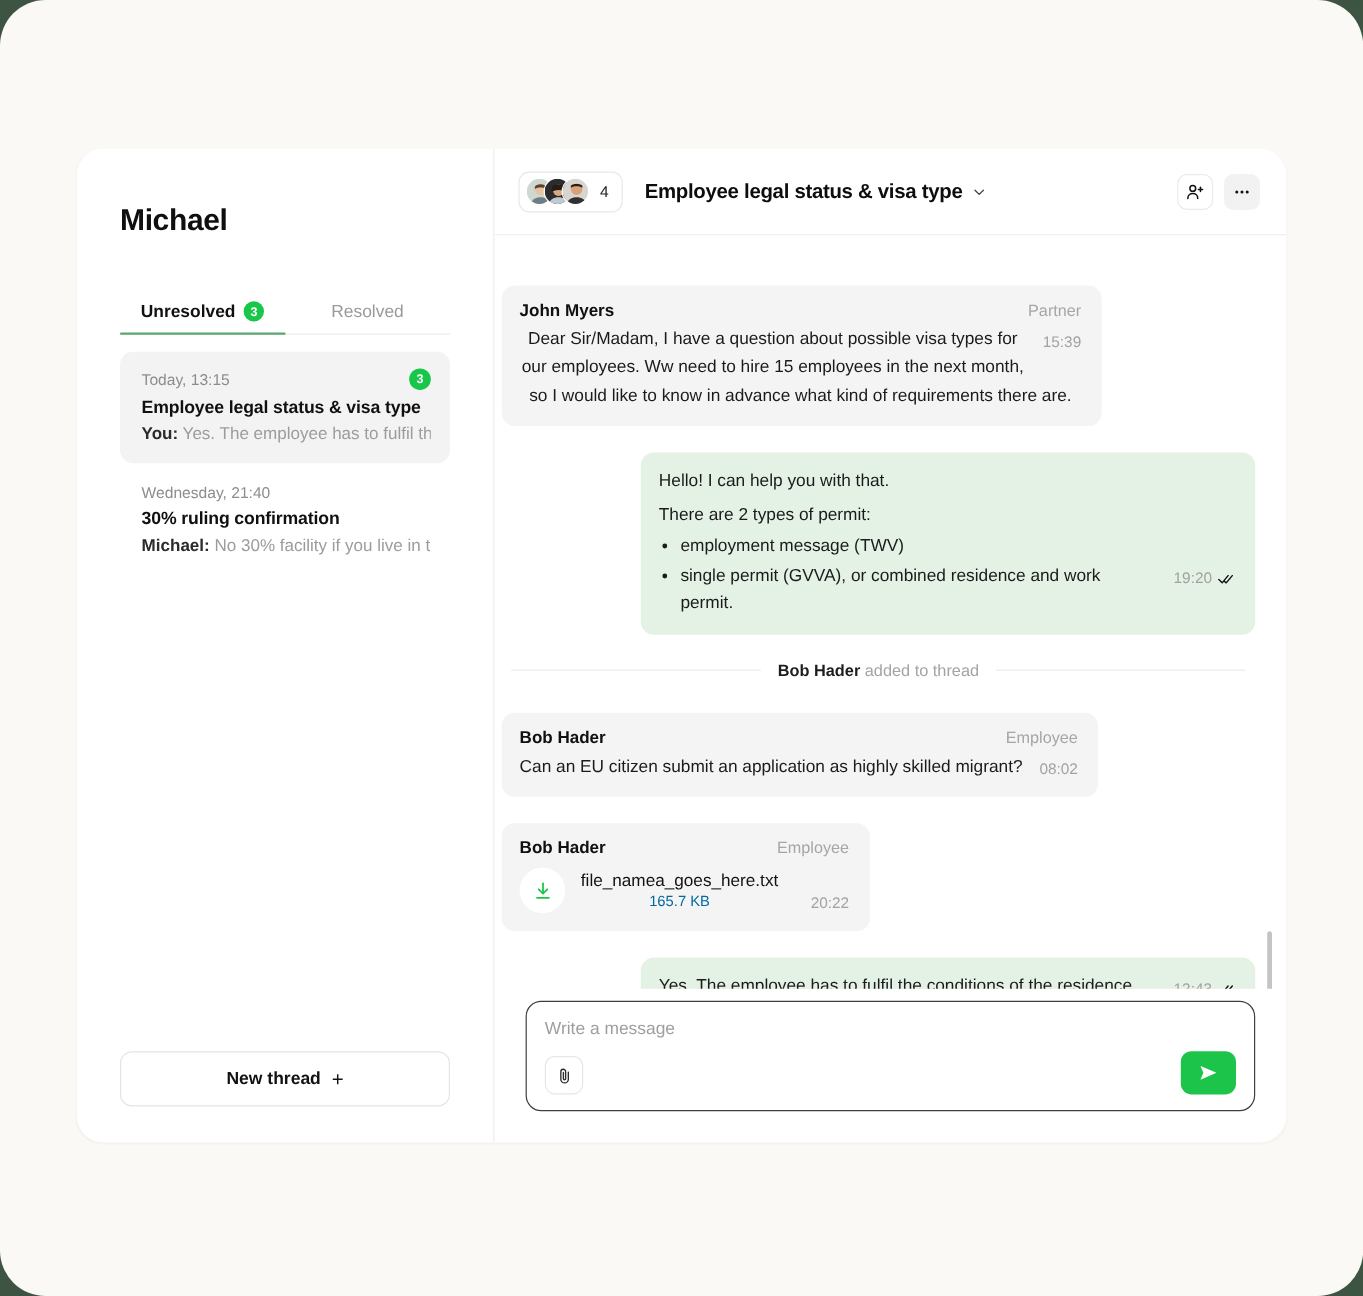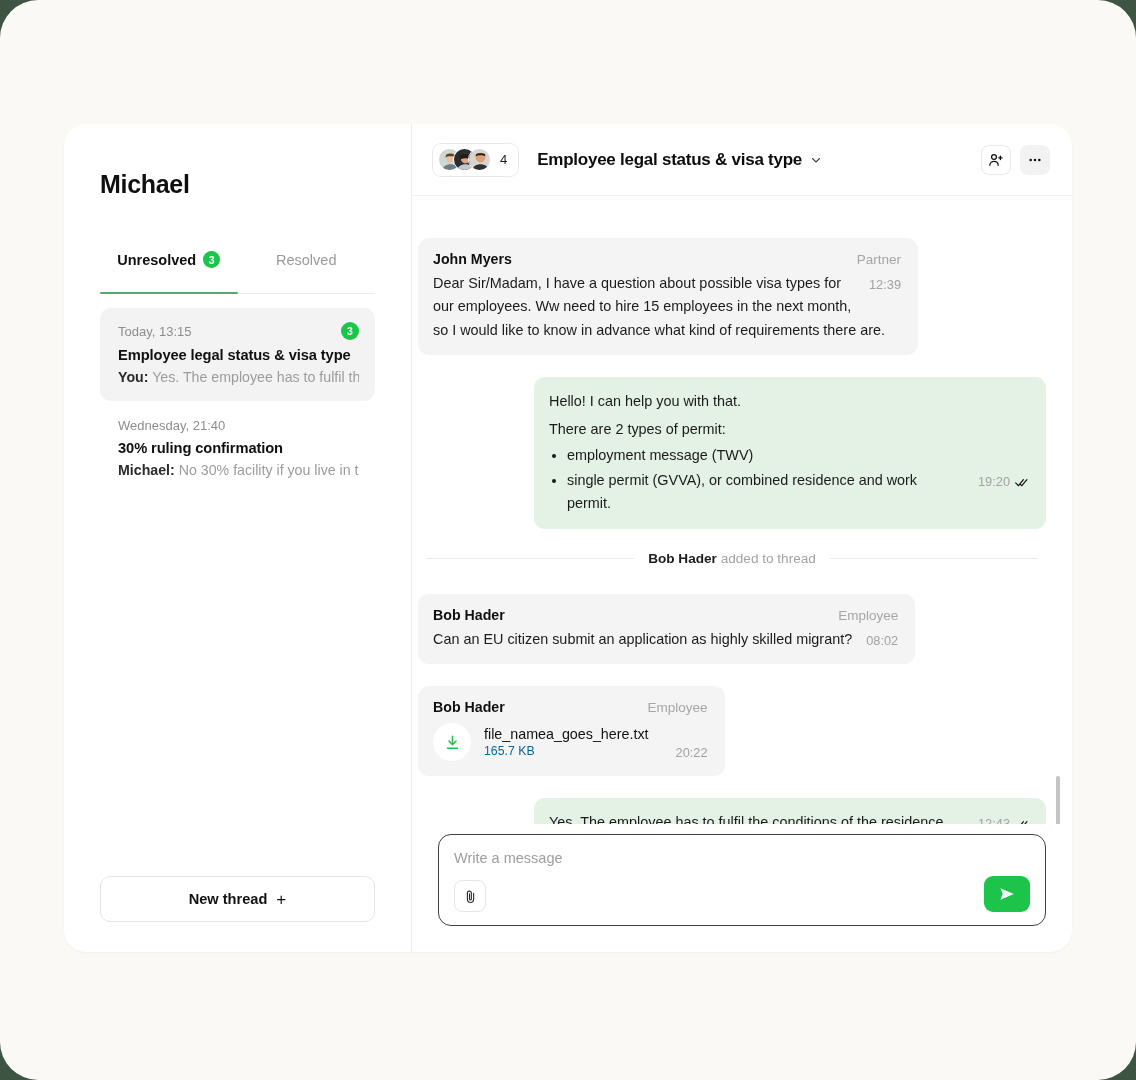--- a/index.html
+++ b/index.html
@@ -81,21 +81,21 @@
   
   .tabs {
     display: flex;
     margin-top: 25px;
     border-bottom: 1px solid #ececec;
     position: relative;
   }
   .tab {
     flex: 1;
     text-align: center;
-    padding-bottom: 25px;
+    padding-bottom: 10px;
     font-size: 14.5px;
     color: #9a9a9a;
     cursor: pointer;
     display: flex;
     align-items: center;
     justify-content: center;
     gap: 7px;
     position: relative;
   }
   .tab.active { color: #101010; font-weight: 700; }
@@ -261,21 +261,21 @@
   }
 
   .msg-row { display: flex; margin-bottom: 22px; padding-left: 0; }
   .msg-row.out { justify-content: flex-end; }
 
   .bubble {
     border-radius: 11px;
     padding: 13px 17px 13px 15px;
     position: relative;
   }
-  .bubble.in { background: #f4f4f4; max-width: 500px; }
+  .bubble.in { background: #f4f4f4; max-width: 500px; text-align: center; }
   .bubble.out { background: #e4f1e5; max-width: 512px; }
 
   .bubble-head {
     display: flex;
     align-items: baseline;
     justify-content: space-between;
     gap: 32px;
     margin-bottom: 5px;
   }
   .msg-author { font-size: 14.2px; font-weight: 700; color: #101010; }
@@ -517,21 +517,21 @@
       <div class="messages">
 
         <div class="msg-row">
           <div class="bubble in">
             <div class="bubble-head">
               <span class="msg-author">John Myers</span>
               <span class="msg-role">Partner</span>
             </div>
             <div class="msg-text">
               <span class="meta">
-                <span>12:39</span>
+                <span>15:39</span>
               </span>
               <span>Dear Sir/Madam, I have a question about possible visa types for our employees. Ww need to hire 15 employees in the next month, so I would like to know in advance what kind of requirements there are.</span>
             </div>
           </div>
         </div>
 
         <div class="msg-row out">
           <div class="bubble out">
             <div class="msg-text">
               <p>Hello! I can help you with that.</p>

